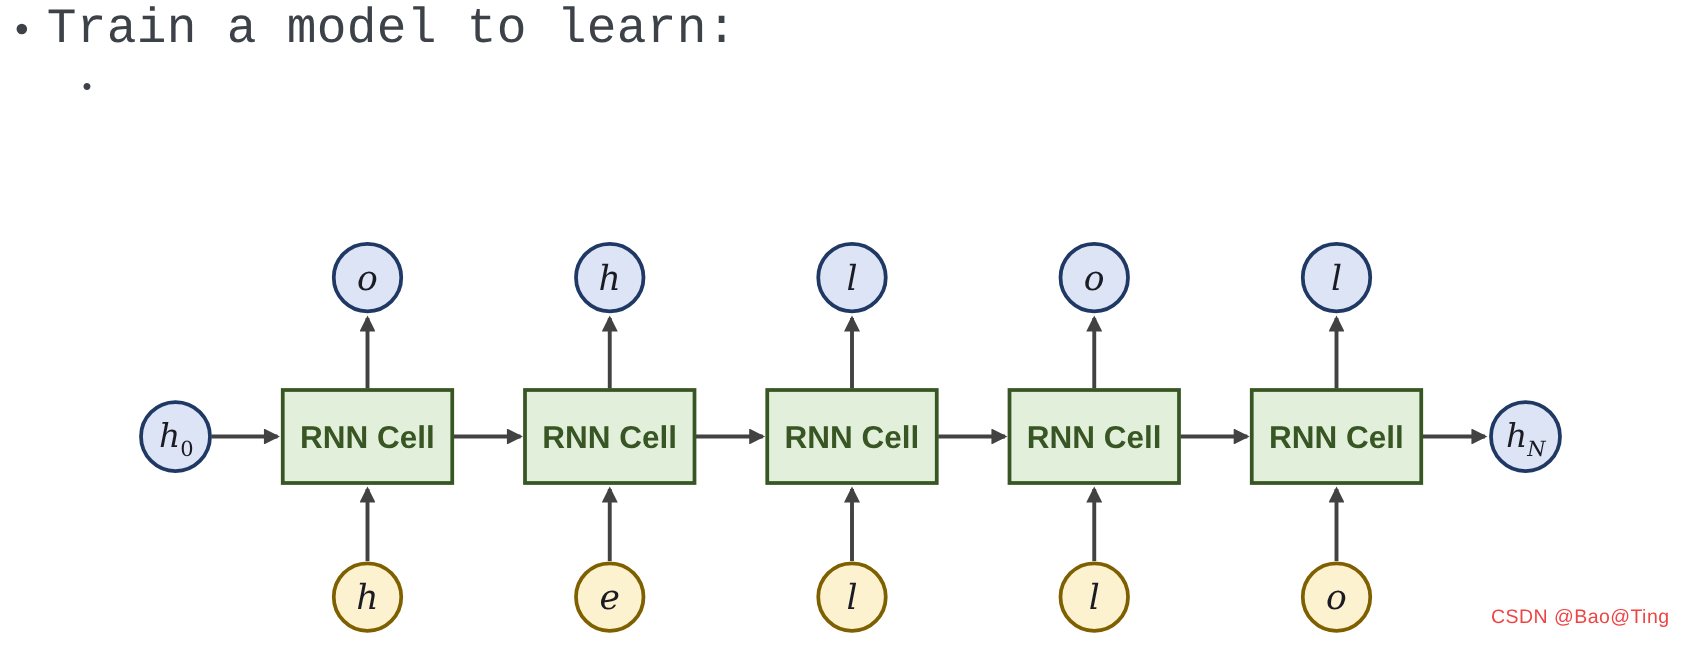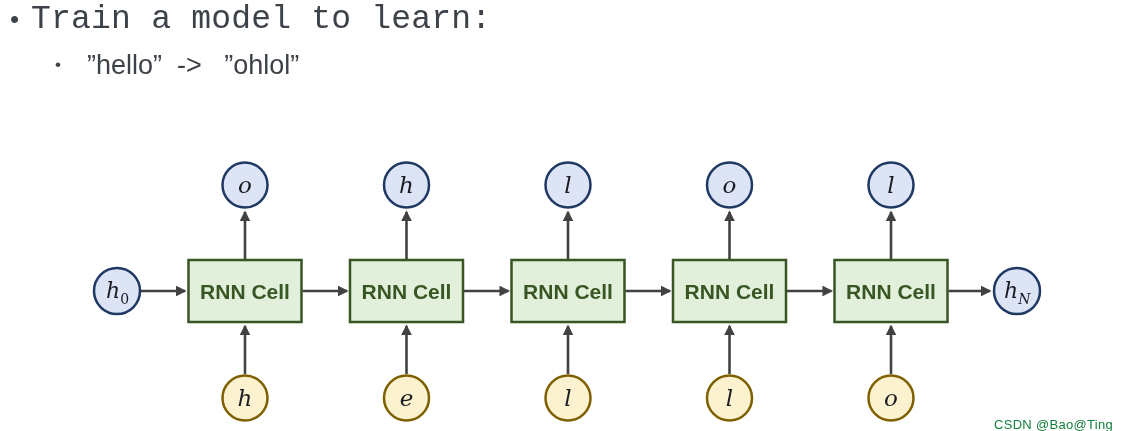--- a/index.html
+++ b/index.html
@@ -71,37 +71,35 @@
   .state-label .base { font-style: italic; }
   .state-label .sub  { font-size: 14px; }
   .state-label .sub-italic { font-size: 14px; font-style: italic; }
   .arrow { stroke: #424242; stroke-width: 2.6; fill: none; }
   
   .watermark {
     position: absolute;
     right: 10px;
     top: 403px;
     font-size: 13px;
-    color: #15803d;
+    color: #ef4444;
     letter-spacing: 0.3px;
-    margin-top: 14px;
   }
 </style>
 </head>
 <body>
 
 <div class="slide">
 
   <div class="title-row">
     <span class="title-bullet">•</span>
     <span class="title-text">Train a model to learn:</span>
   </div>
   <div class="subtitle-row">
     <span class="subtitle-bullet">•</span>
-    <span class="subtitle-text">”hello”  -&gt;   ”ohlol”</span>
   </div>
 
   <svg class="diagram" width="1123" height="431" viewBox="0 0 1123 431" xmlns="http://www.w3.org/2000/svg">
     <defs>
       <marker id="ah" viewBox="0 0 10 10" refX="8.5" refY="5" markerWidth="4.4" markerHeight="4.1" orient="auto">
         <path d="M0,0 L10,5 L0,10 Z" fill="#424242"></path>
       </marker>
     </defs>
 
     <line class="arrow" marker-end="url(#ah)" x1="141" y1="291" x2="185" y2="291"></line>

